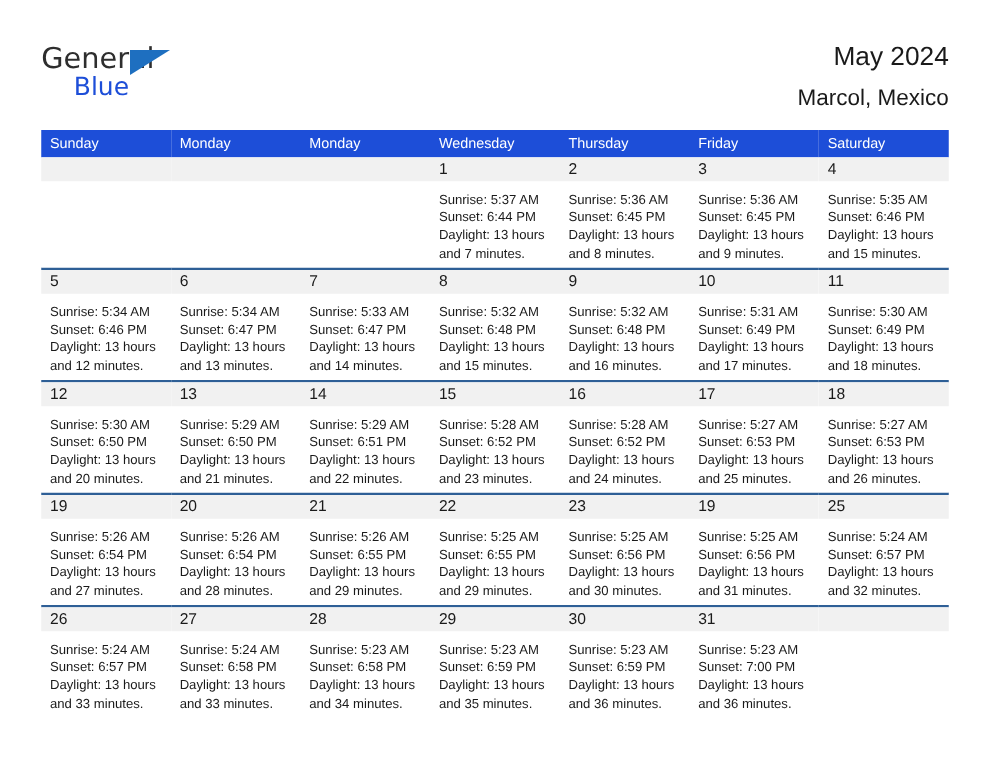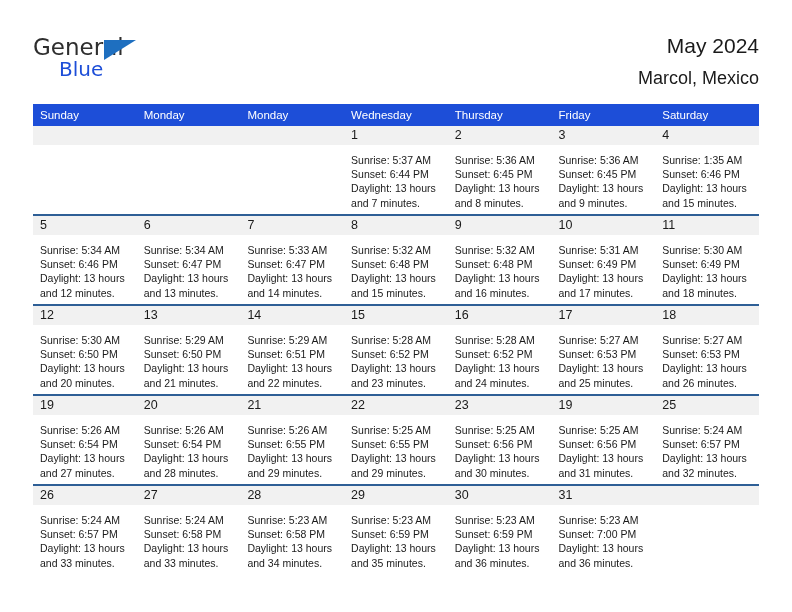--- a/index.html
+++ b/index.html
@@ -243,21 +243,21 @@
                   <div>Sunset: 6:45 PM</div>
                   <div>Daylight: 13 hours</div>
                   <div>and 9 minutes.</div>
                 </div>
               </div>
             </td>
           <td>
               <div class="cell-inner">
                 <div class="daynum-band">4</div>
                 <div class="cell-body">
-                  <div>Sunrise: 1:35 AM</div>
+                  <div>Sunrise: 5:35 AM</div>
                   <div>Sunset: 6:46 PM</div>
                   <div>Daylight: 13 hours</div>
                   <div>and 15 minutes.</div>
                 </div>
               </div>
             </td>
         </tr>
 
         <tr class="week-row">
           <td>

